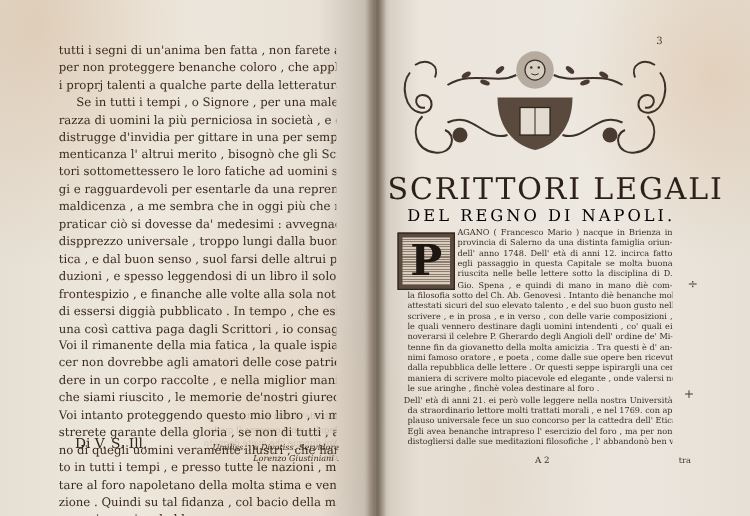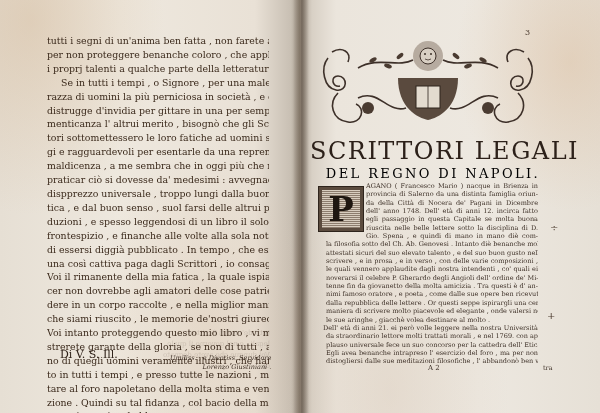--- a/index.html
+++ b/index.html
@@ -185,35 +185,34 @@
 <div class="title">SCRITTORI LEGALI</div>
 <div class="subtitle">DEL REGNO DI NAPOLI.</div>
 
 <div class="dropcap">
   <div class="dropcap-inner">P</div>
 </div>
 
 <div class="text-block-right">
   <span class="line short">AGANO ( Francesco Mario ) nacque in Brienza in</span>
   <span class="line short">provincia di Salerno da una distinta famiglia oriun-</span>
-  <span class="line short">da della Città di Nocera de' Pagani in Dicembre</span>
   <span class="line short">dell' anno 1748. Dell' età di anni 12. incirca fatto</span>
   <span class="line short">egli passaggio in questa Capitale se molta buona</span>
   <span class="line short">riuscita nelle belle lettere sotto la disciplina di D.</span>
   <span class="line short">Gio. Spena , e quindi di mano in mano diè com-</span>
   <span class="line">la filosofia sotto del Ch. Ab. Genovesi . Intanto diè benanche molti</span>
   <span class="line">attestati sicuri del suo elevato talento , e del suo buon gusto nello</span>
   <span class="line">scrivere , e in prosa , e in verso , con delle varie composizioni ,</span>
-  <span class="line">le quali vennero applaudite dagli nostra intendenti , co' quali ei</span>
+  <span class="line">le quali vennero destinare dagli uomini intendenti , co' quali ei</span>
   <span class="line">noverarsi il celebre P. Gherardo degli Angioli dell' ordine de' Mi-</span>
   <span class="line">tenne fin da giovanetto della molta amicizia . Tra questi è d' an-</span>
   <span class="line">nimi famoso oratore , e poeta , come dalle sue opere ben ricevute</span>
   <span class="line">dalla repubblica delle lettere . Or questi seppe ispirargli una certa</span>
   <span class="line">maniera di scrivere molto piacevole ed elegante , onde valersi nel-</span>
-  <span class="line last">le sue aringhe , giacchè volea destinare al molto .</span>
+  <span class="line last">le sue aringhe , finchè volea destinare al foro .</span>
   <span class="line hang">Dell' età di anni 21. ei però volle leggere nella nostra Università</span>
   <span class="line">da straordinario lettore molti trattati morali , e nel 1769. con ap-</span>
   <span class="line">plauso universale fece un suo concorso per la cattedra dell' Etica .</span>
   <span class="line">Egli avea benanche intrapreso l' esercizio del foro , ma per non</span>
   <span class="line">distogliersi dalle sue meditazioni filosofiche , l' abbandonò ben vo-</span>
 </div>
 
 <div class="signature-mark">A 2</div>
 <div class="catchword">tra</div>
 

